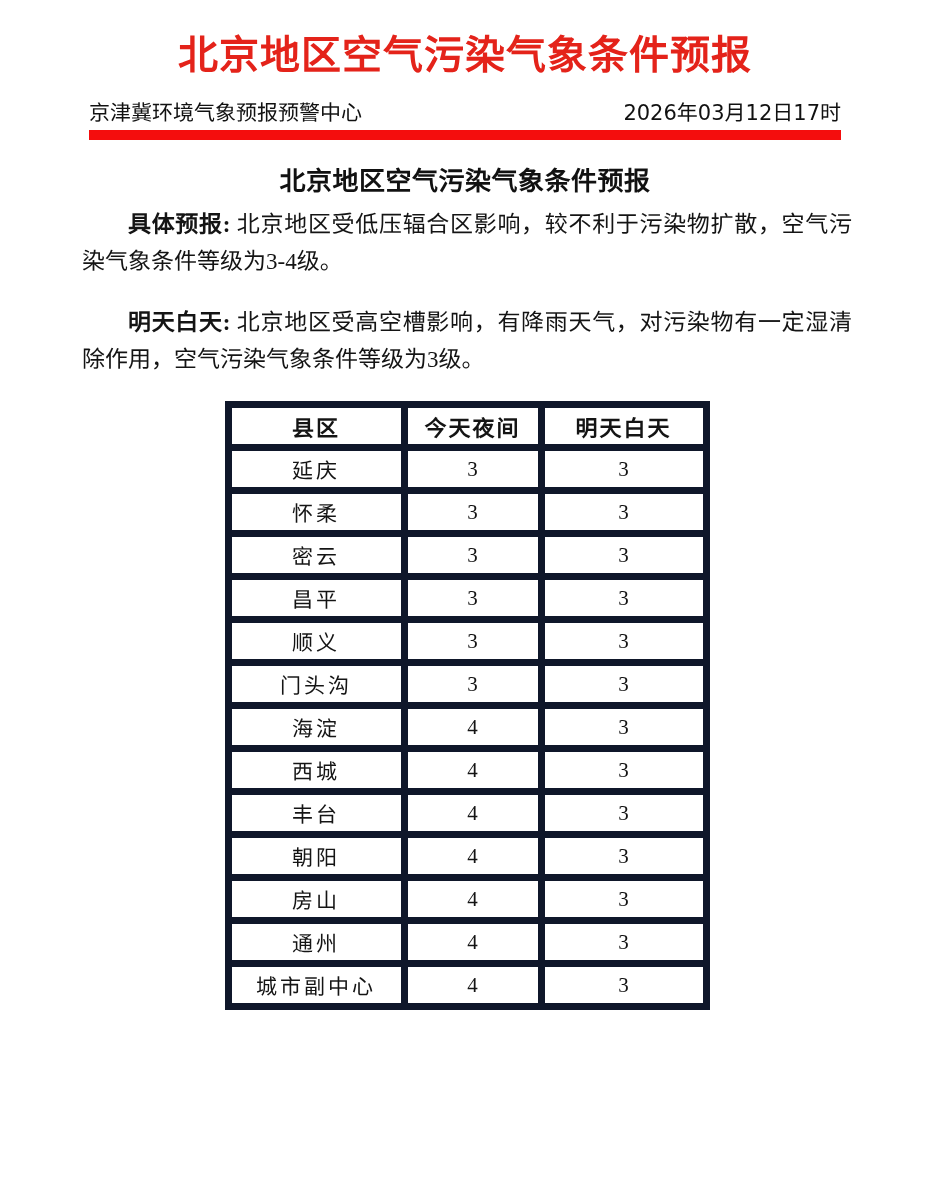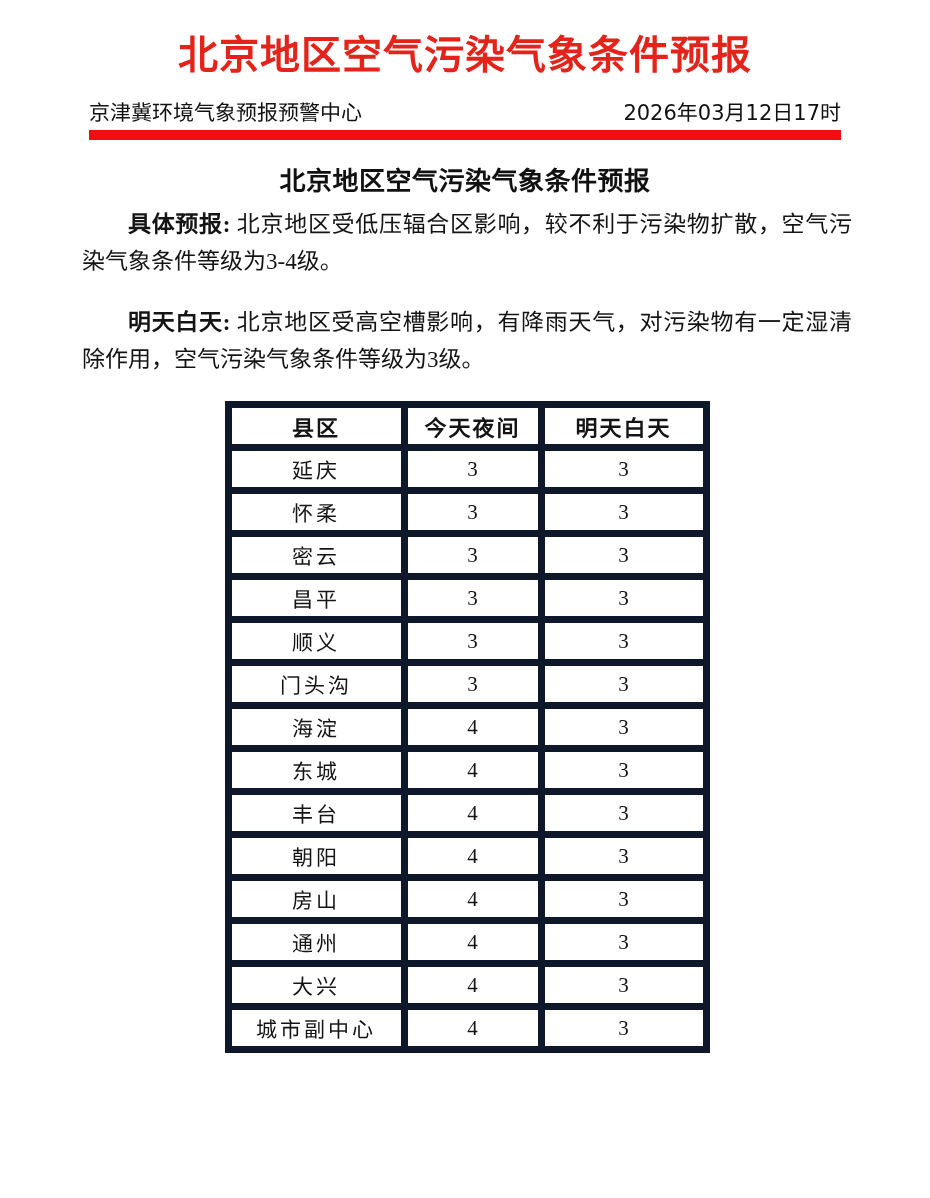--- a/index.html
+++ b/index.html
@@ -221,46 +221,41 @@
               <td class="region">门头沟</td>
               <td class="value">3</td>
               <td class="value">3</td>
             </tr>
             <tr>
               <td class="region">海淀</td>
               <td class="value">4</td>
               <td class="value">3</td>
             </tr>
             <tr>
-              <td class="region">东城</td>
+              <td class="region">西城</td>
               <td class="value">4</td>
               <td class="value">3</td>
             </tr>
             <tr>
               <td class="region">丰台</td>
               <td class="value">4</td>
               <td class="value">3</td>
             </tr>
             <tr>
               <td class="region">朝阳</td>
               <td class="value">4</td>
               <td class="value">3</td>
             </tr>
             <tr>
               <td class="region">房山</td>
               <td class="value">4</td>
               <td class="value">3</td>
             </tr>
             <tr>
               <td class="region">通州</td>
-              <td class="value">4</td>
-              <td class="value">3</td>
-            </tr>
-            <tr>
-              <td class="region">大兴</td>
               <td class="value">4</td>
               <td class="value">3</td>
             </tr>
             <tr>
               <td class="region">城市副中心</td>
               <td class="value">4</td>
               <td class="value">3</td>
             </tr>
           </tbody>
       </table>

